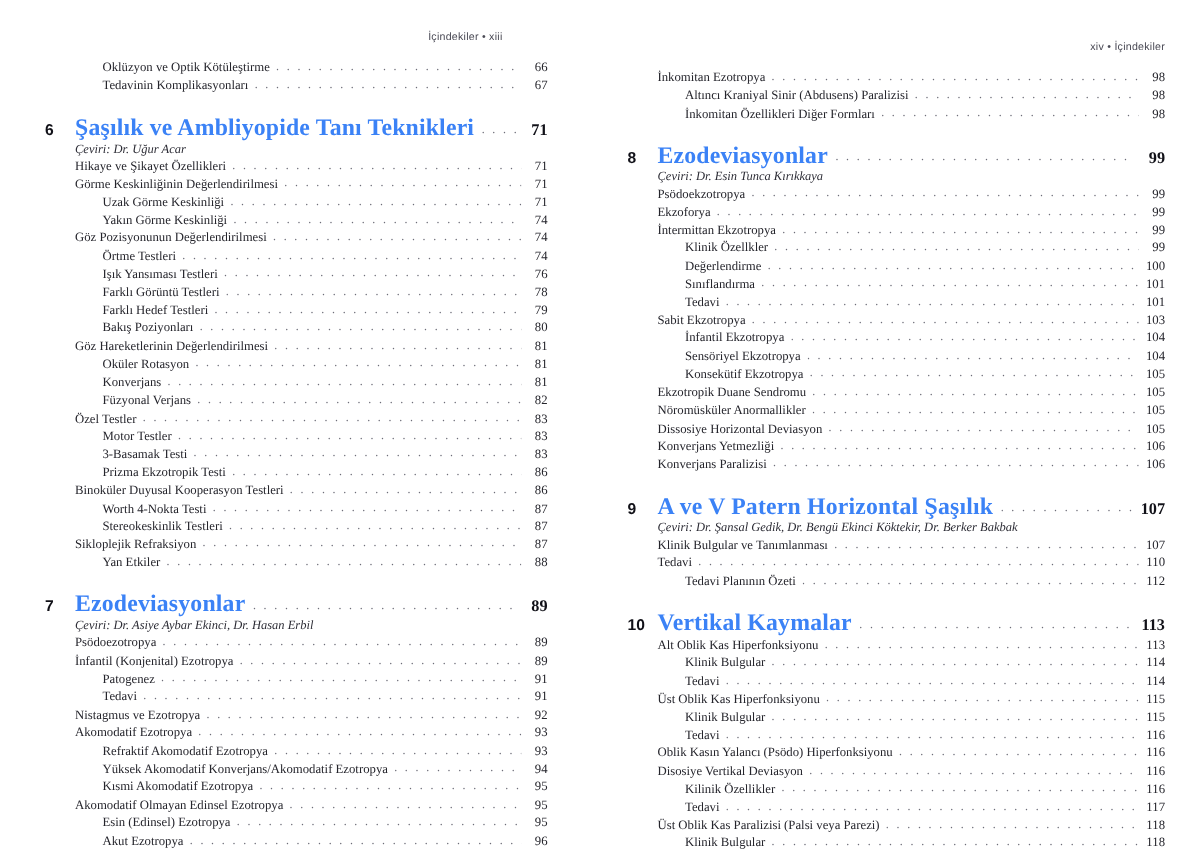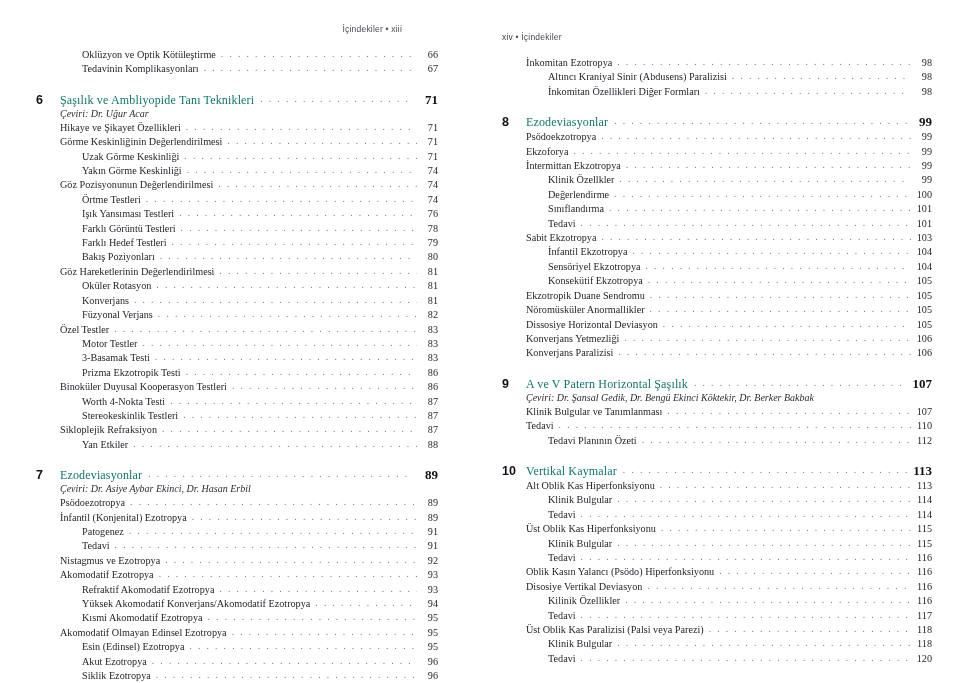--- a/index.html
+++ b/index.html
@@ -33,21 +33,21 @@
   .runhead {
     font-family: "Liberation Sans", "DejaVu Sans", sans-serif;
     font-size: 8.5px;
     color: #4a4a55;
     letter-spacing: .2px;
     height: 14px;
     line-height: 14px;
     white-space: nowrap;
   }
   .runhead-right { text-align: right; padding-right: 36px; }
-  .runhead-left  { text-align: left; }
+  .runhead-left  { text-align: right; }
 
   
   .toc { margin-top: 12px; }
   .entry {
     display: flex;
     align-items: baseline;
     font-size: 10.2px;
     line-height: 14.4px;
     white-space: nowrap;
     color: #25252c;
@@ -83,25 +83,25 @@
   .chapter .num {
     flex: 0 0 24px;
     font-family: "Liberation Sans", "DejaVu Sans", sans-serif;
     font-weight: bold;
     font-size: 12.5px;
     color: #111118;
     margin-left: -24px;
   }
   .chapter .ctitle {
     flex: 0 0 auto;
-    font-weight: normal;
-    font-size: 12px;
+    font-weight: bold;
+    font-size: 19px;
     letter-spacing: .15px;
     padding-right: 6px;
-    color: #0f766e;
+    color: #3b82f6;
   }
   .chapter .dots {
     flex: 1 1 auto;
     overflow: hidden;
     white-space: nowrap;
     color: #6d6d78;
     font-size: 9.5px;
     letter-spacing: 1.9px;
     transform: translateY(-2px);
   }
@@ -367,20 +367,21 @@
           </div>
         </div>
       <div>
           <div style="padding-left: 24px;">
             <div class="chapter">
               <span class="num">8</span>
               <span class="ctitle">Ezodeviasyonlar</span>
               <span class="dots">. . . . . . . . . . . . . . . . . . . . . . . . . . . . . . . . . . . . . . . . . . . . . . . . . . . . . . . . . . . . . . . . . . . . . . . . . . . . . . . . . . . . . . . . . . . . . . . . . . . . . . . . . . . . . . . . . . . . . . . . </span>
               <span class="pageno">99</span>
             </div>
+            <div class="translator">Çeviri: Dr. Esin Tunca Kırıkkaya</div>
             <div class="entry lvl0">
               <span class="label">Psödoekzotropya</span>
               <span class="dots">. . . . . . . . . . . . . . . . . . . . . . . . . . . . . . . . . . . . . . . . . . . . . . . . . . . . . . . . . . . . . . . . . . . . . . . . . . . . . . . . . . . . . . . . . . . . . . . . . . . . . . . . . . . . . . . . . . . . . . . . </span>
               <span class="pageno">99</span>
             </div>
             <div class="entry lvl0">
               <span class="label">Ekzoforya</span>
               <span class="dots">. . . . . . . . . . . . . . . . . . . . . . . . . . . . . . . . . . . . . . . . . . . . . . . . . . . . . . . . . . . . . . . . . . . . . . . . . . . . . . . . . . . . . . . . . . . . . . . . . . . . . . . . . . . . . . . . . . . . . . . . </span>
               <span class="pageno">99</span>
             </div>

